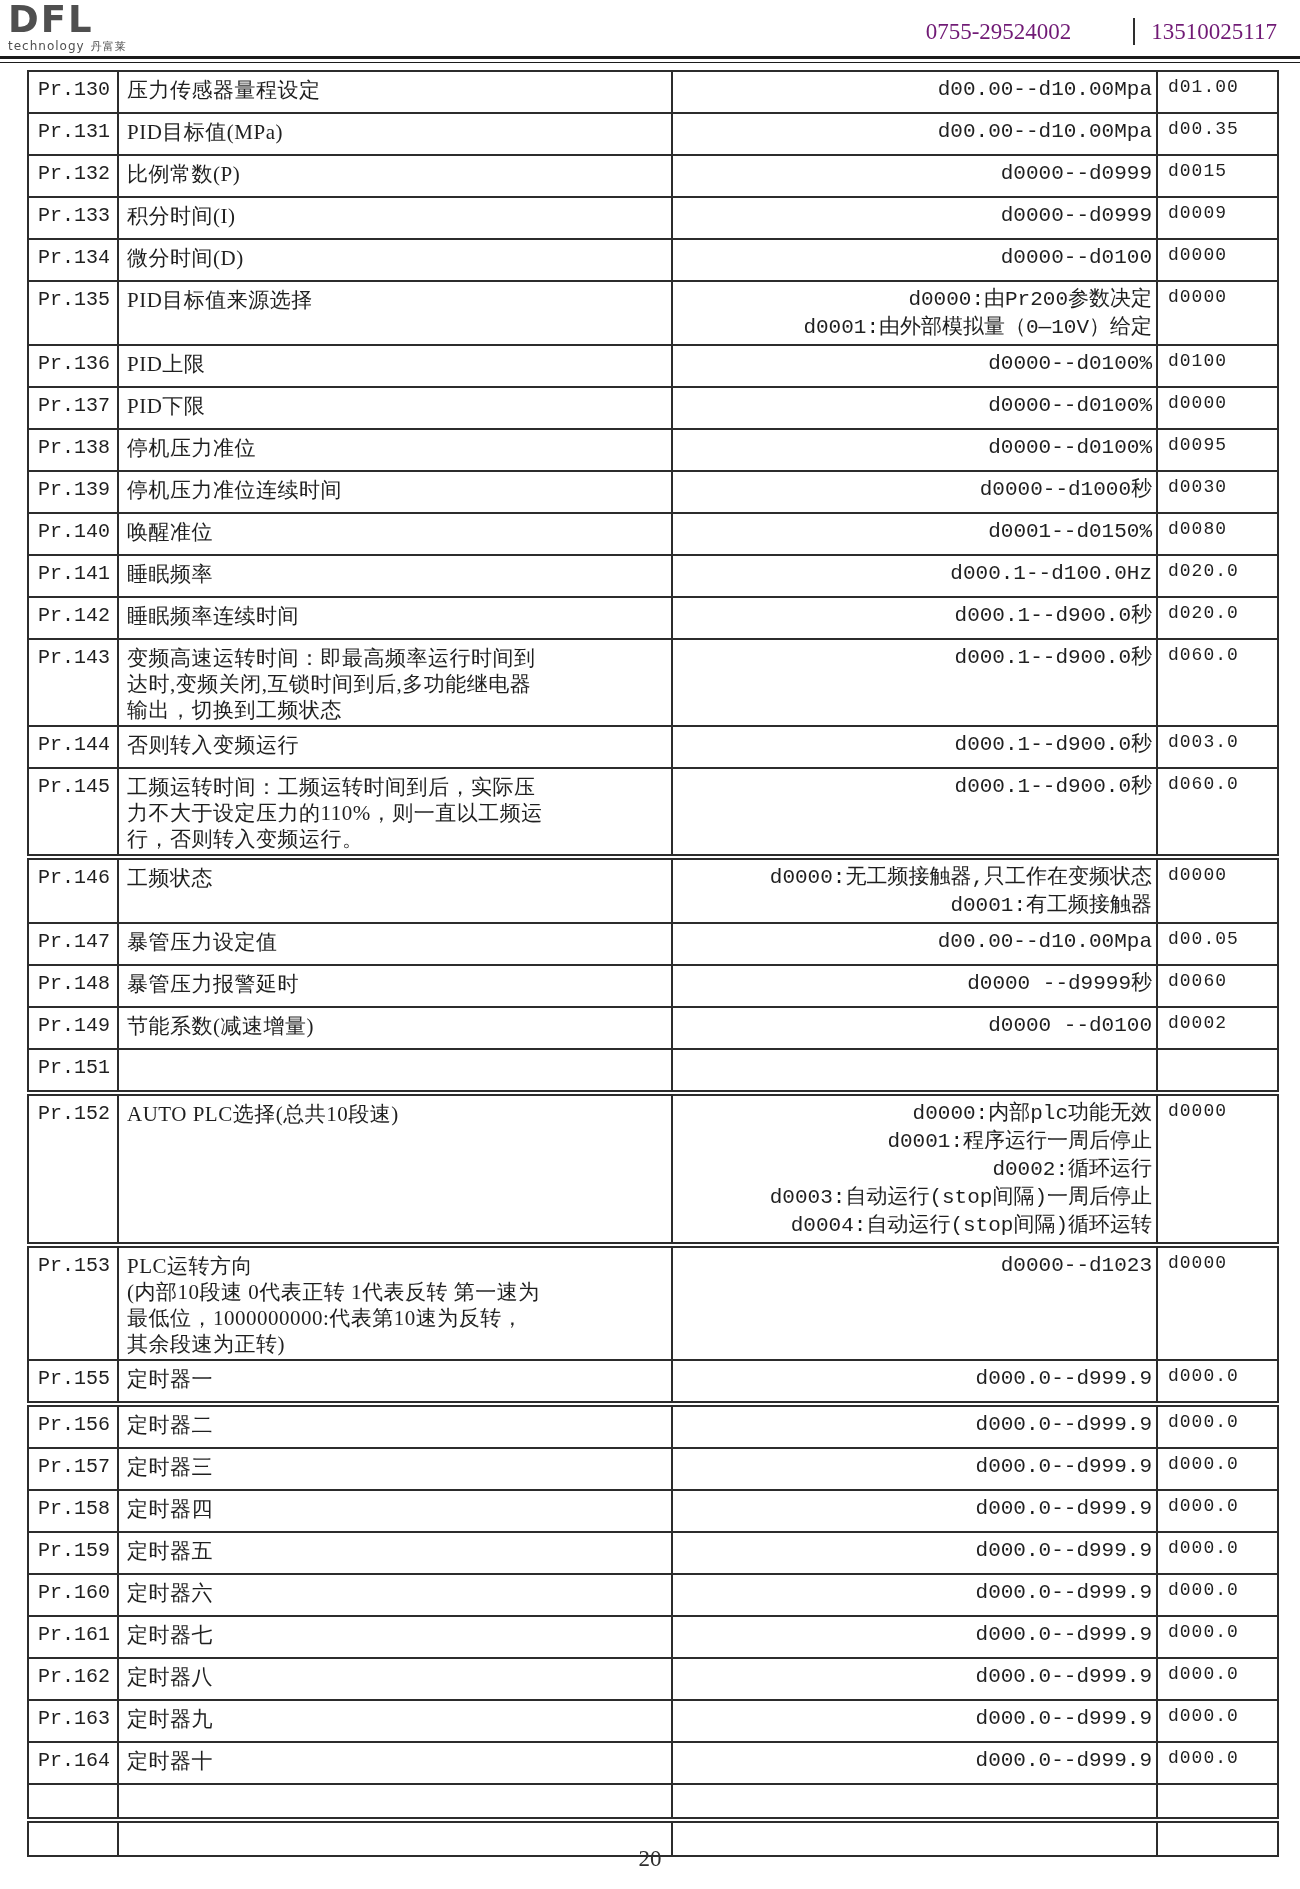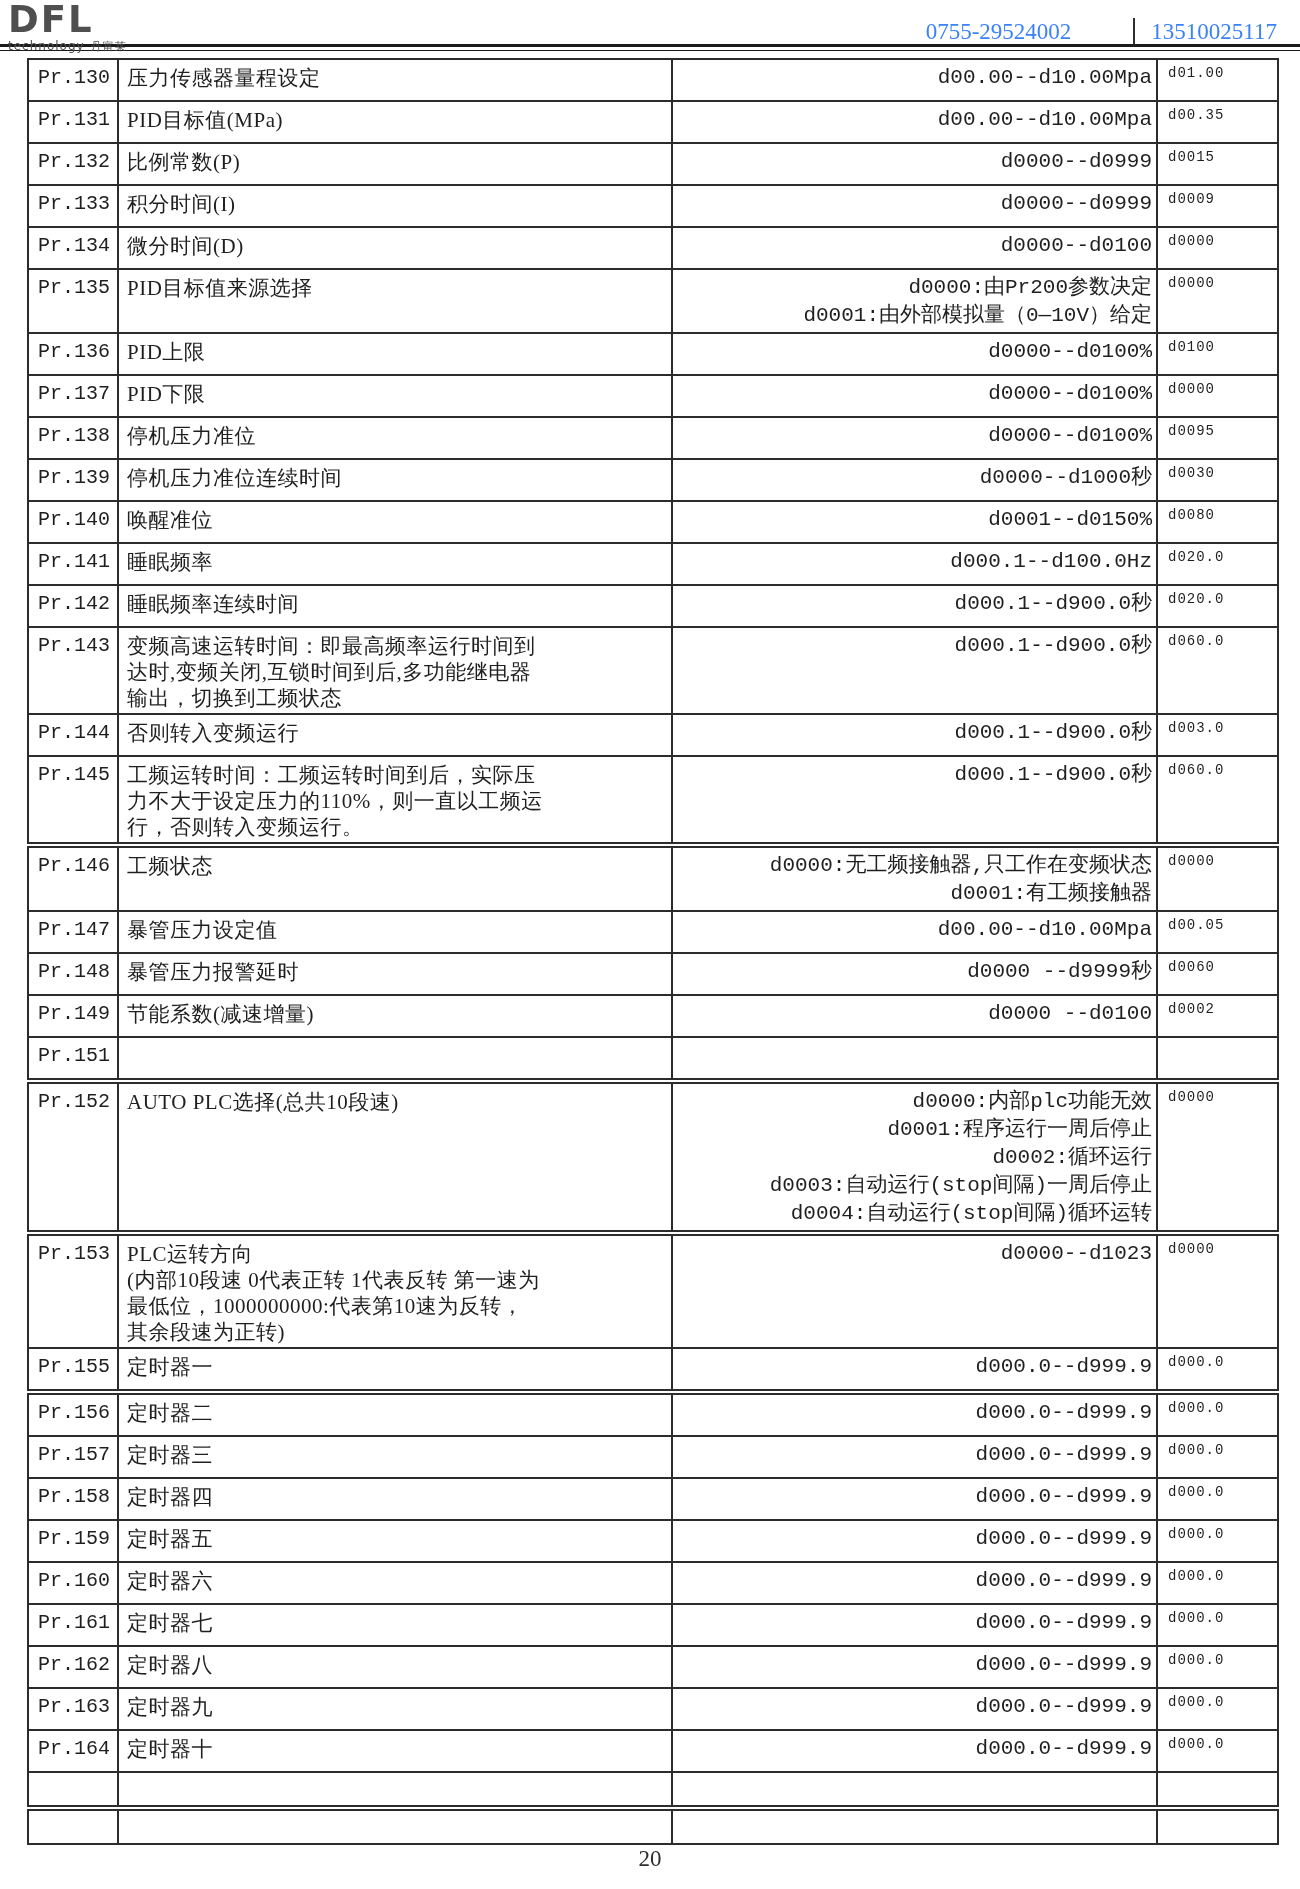--- a/index.html
+++ b/index.html
@@ -1,43 +1,43 @@
 <!DOCTYPE html>
 <html><head>
 <meta charset="utf-8">
 <style>
   html,body{margin:0;padding:0;background:#e8e8e8;}
   .page{position:relative;width:1300px;height:1889px;background:#ffffff;margin:0 auto;
         overflow:hidden;color:#1f1f1f;}
   
-  .header{position:relative;height:44px;border-radius:25px;}
+  .header{position:relative;height:56px;border-radius:25px;}
   .logo{position:absolute;left:8px;top:2px;}
   .brand{font-family:"DejaVu Sans",sans-serif;font-weight:bold;font-size:37px;line-height:36px;
          color:#4f4f4f;letter-spacing:2px;}
   .logo-sub{font-family:"DejaVu Sans",sans-serif;font-size:12px;color:#4f4f4f;
             letter-spacing:1px;margin-top:1px;white-space:nowrap;}
   .logo-sub .cn{font-size:11px;margin-left:6px;}
   .phones{position:absolute;right:23px;top:18px;display:flex;align-items:flex-end;
-          font-family:"Liberation Serif",serif;font-size:23px;color:#3b82f6;}
+          font-family:"Liberation Serif",serif;font-size:23px;color:#701a75;}
   .phone-divider{width:0;height:27px;border-left:2px solid #2e2e2e;margin:0 16px 0 62px;}
   .header-rule{height:3px;border-top:3px solid #1b1b1b;border-bottom:1px solid #1b1b1b;
                margin-top:0;}
   
   table.params{border-collapse:collapse;table-layout:fixed;width:1250px;
                margin:7px 0 0 27px;}
   .params td{border:2px solid #2c2c2c;vertical-align:top;height:36px;
              overflow:hidden;box-sizing:border-box;}
   .params tr.rule-top td{border-top:6px double #2c2c2c;}
   .c-id{width:90px;font-family:"Liberation Mono",monospace;font-size:20px;
         padding:6px 2px 11px 9px;white-space:nowrap;}
   .c-name{width:554px;font-family:"Liberation Serif",serif;font-size:21px;line-height:26px;
           padding:5px 20px 2px 8px;white-space:pre-line;letter-spacing:0.5px;}
   .c-range{width:485px;font-family:"Liberation Mono",monospace;font-size:21px;line-height:28px;
            padding:4px 4px 2px 10px;white-space:pre-line;text-align:right;}
-  .c-value{width:121px;font-family:"Liberation Mono",monospace;font-size:14px;
+  .c-value{width:121px;font-family:"Liberation Mono",monospace;font-size:18px;
            letter-spacing:1px;padding:5px 2px 2px 10px;white-space:nowrap;}
   
   .page-number{position:absolute;top:1846px;left:0;width:100%;text-align:center;
                font-family:"Liberation Serif",serif;font-size:23px;color:#2e2e2e;}
 </style>
 </head>
 <body>
 
 <div class="page">
 

